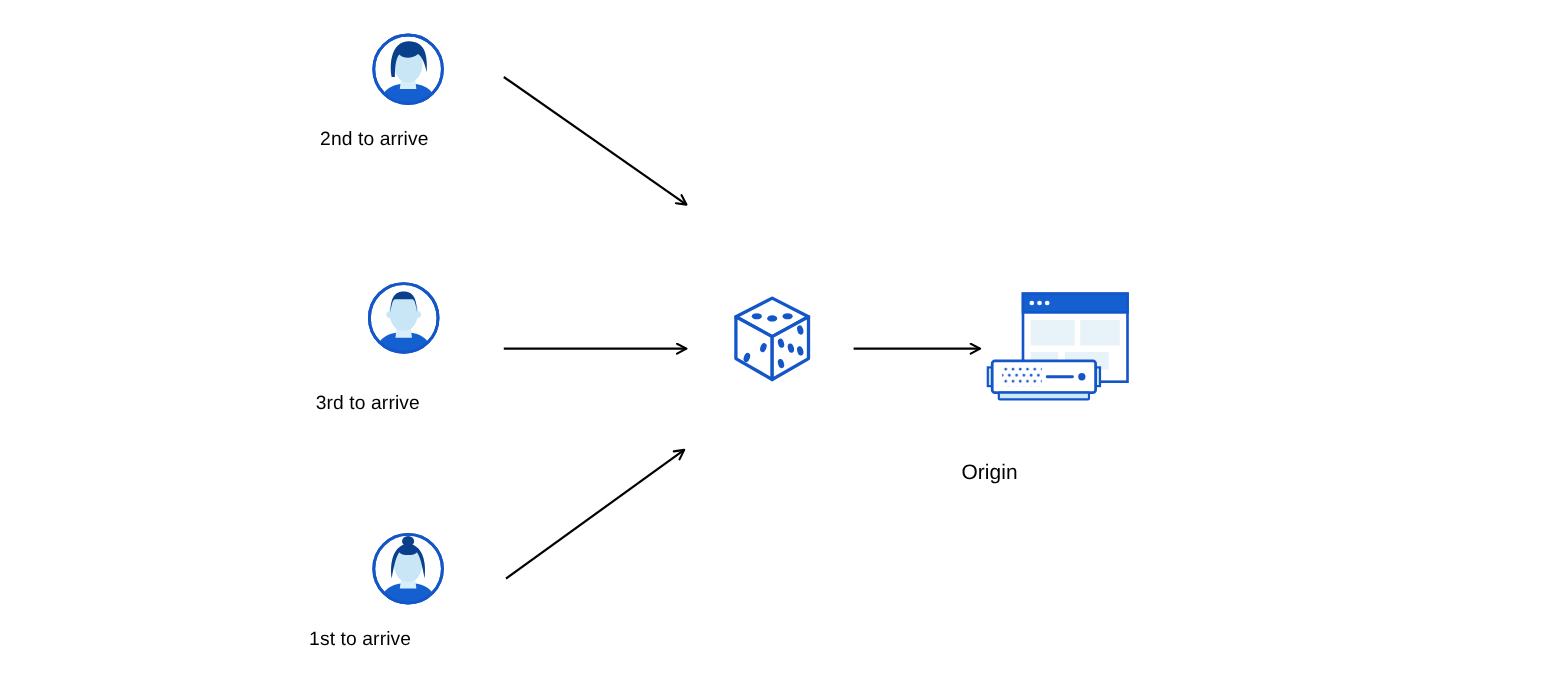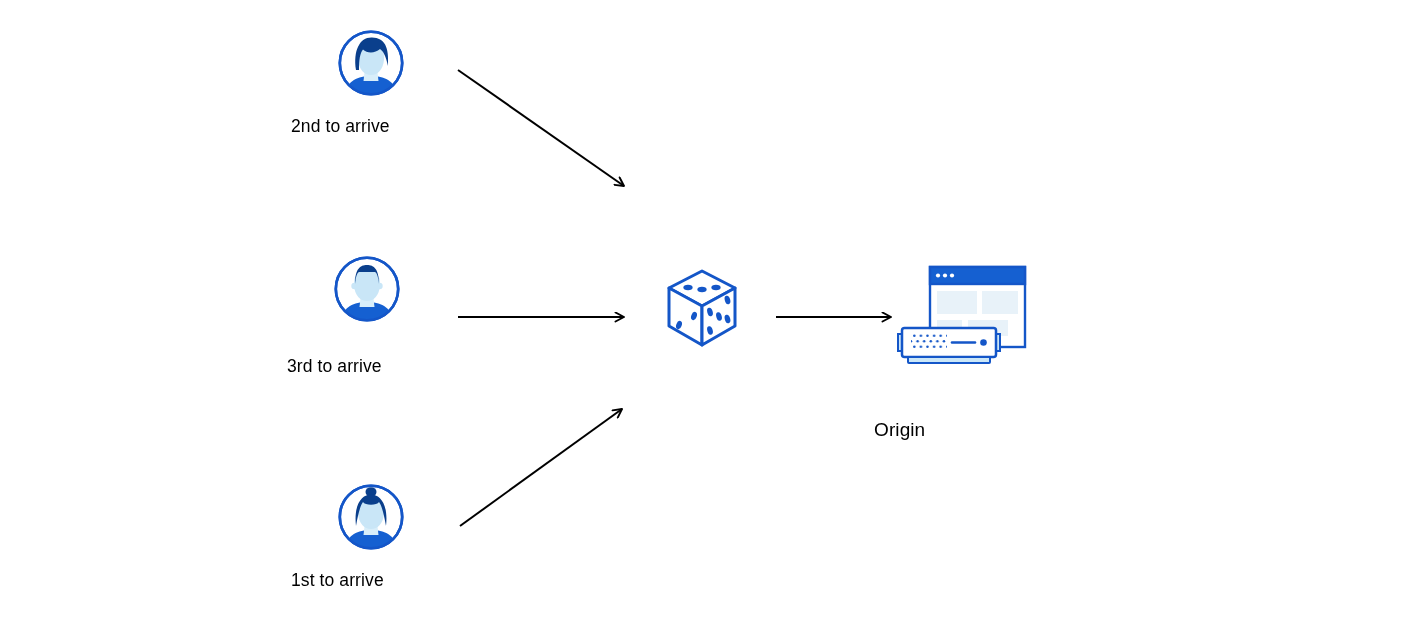--- a/index.html
+++ b/index.html
@@ -106,21 +106,21 @@
       <g clip-path="url(#clipC)">
         <path d="M8,70 C10,53 21,48 35,48 C49,48 60,53 62,70 Z" fill="#1560D1"></path>
         <path d="M29,40 L41,40 L42.5,53 L27.5,53 Z" fill="#D8EEFA"></path>
         <ellipse cx="35" cy="10" rx="5.5" ry="4.8" fill="#0A3F8C"></ellipse>
         <path d="M35,15 C44,15 49,23 48,32 C47,41 42,47 35,47 C28,47 23,41 22,32 C21,23 26,15 35,15 Z" fill="#C9E6F7"></path>
         <path d="M20,44 C17.5,22 26,12.5 35,12.5 C44,12.5 52.5,22 50,44 C48,33 46,24 43,20 C41,23.5 29,23.5 27,20 C24,24 22,33 20,44 Z" fill="#0A3F8C"></path>
       </g>
       <circle cx="35" cy="35" r="31.2" fill="none" stroke="#1456C8" stroke-width="2.6"></circle>
     </svg>
   </div>
-  <div class="node-label" style="left:291px; top:570px;">1st to arrive</div>
+  <div class="node-label" style="left:281px; top:570px;">1st to arrive</div>
 
   <div class="node" style="left:664px; top:266px;">
     <svg width="76" height="86" viewBox="0 0 76 86" xmlns="http://www.w3.org/2000/svg">
       <g fill="#ffffff" stroke="#1456C8" stroke-width="3" stroke-linejoin="round">
         <path d="M38,5 L71,22 L38,40 L5,22 Z"></path>
         <path d="M5,22 L38,40 L38,79 L5,60 Z"></path>
         <path d="M38,40 L71,22 L71,60 L38,79 Z"></path>
       </g>
       <g fill="#1456C8">
 

